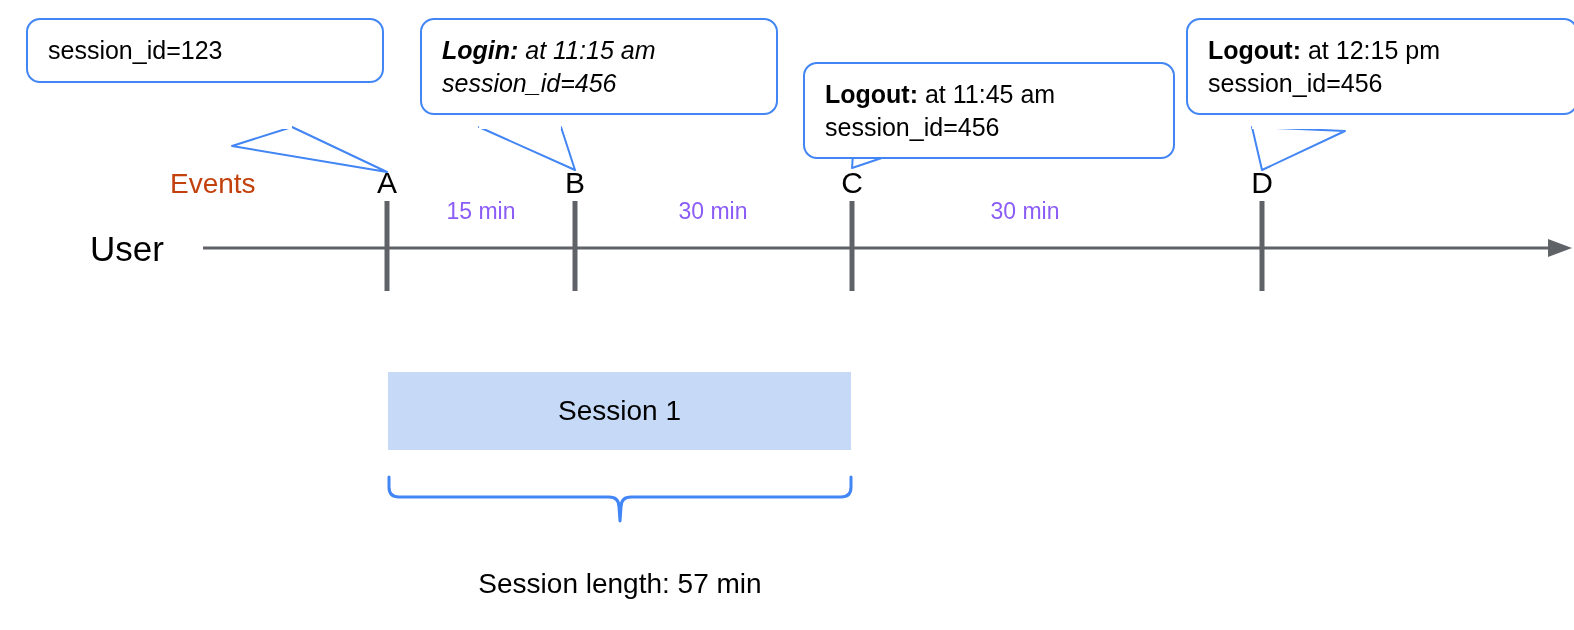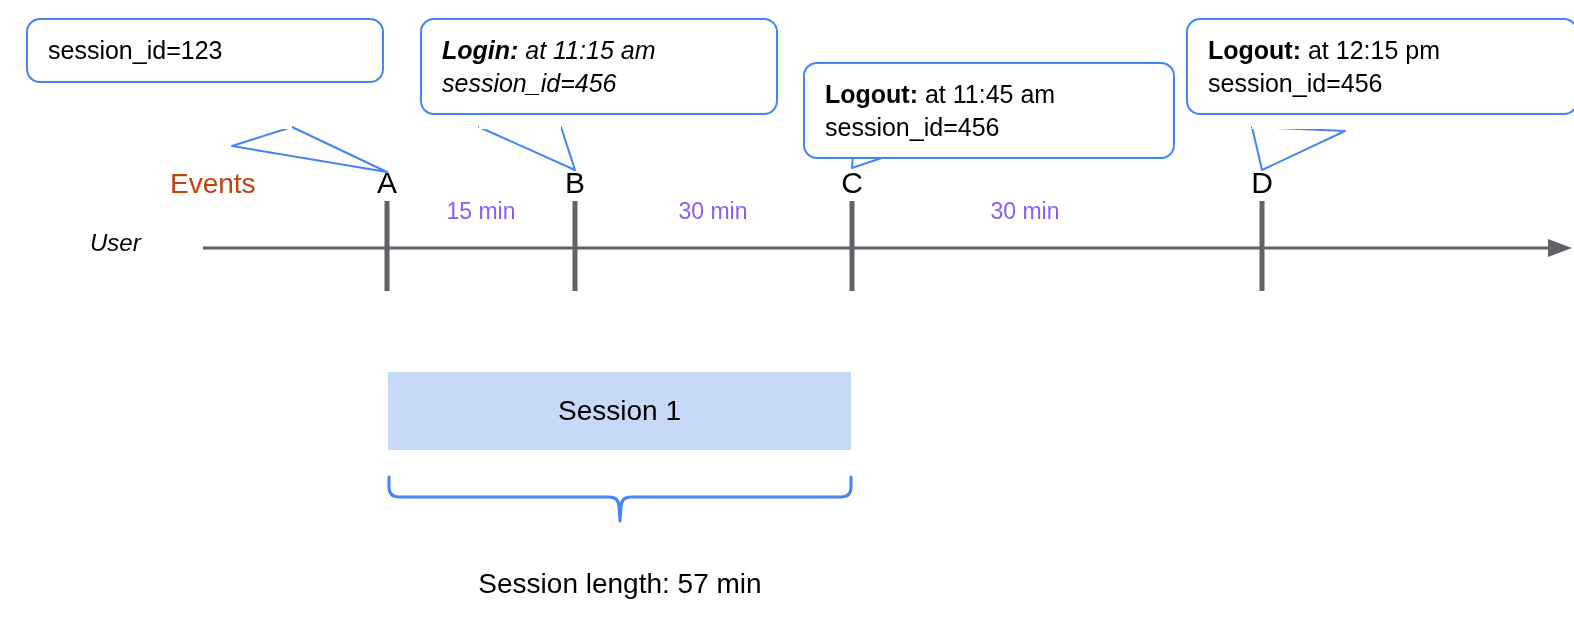--- a/index.html
+++ b/index.html
@@ -39,24 +39,23 @@
     line-height: 1.30;
     color: #000000;
     white-space: nowrap;
   }
   .callout .ln { display: block; }
   .callout b { font-weight: bold; }
 
   
   .row-label {
     position: absolute;
-    font-size: 24px;
+    font-size: 35px;
     color: #000000;
     white-space: nowrap;
-    font-style: italic;
   }
   .events-label {
     position: absolute;
     font-size: 28px;
     color: #c2410c;
     white-space: nowrap;
   }
   .tick-label {
     position: absolute;
     font-size: 30px;

